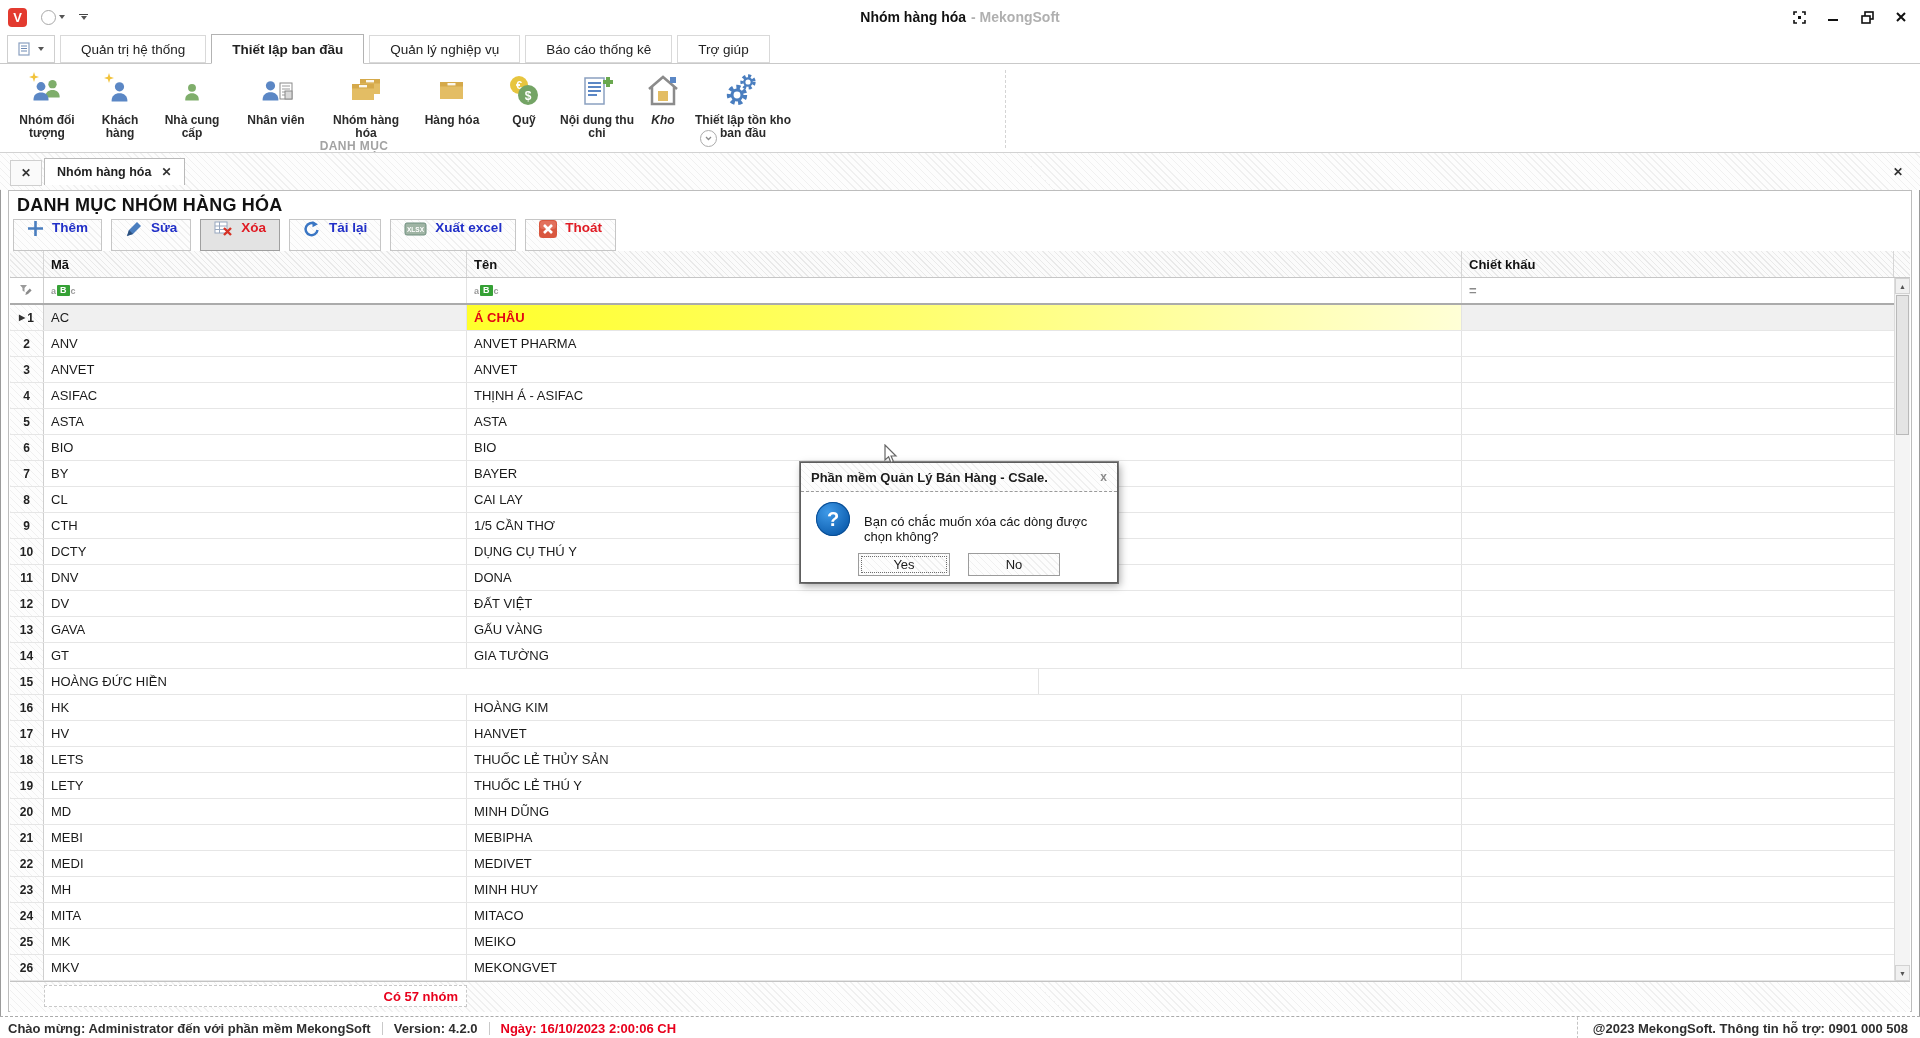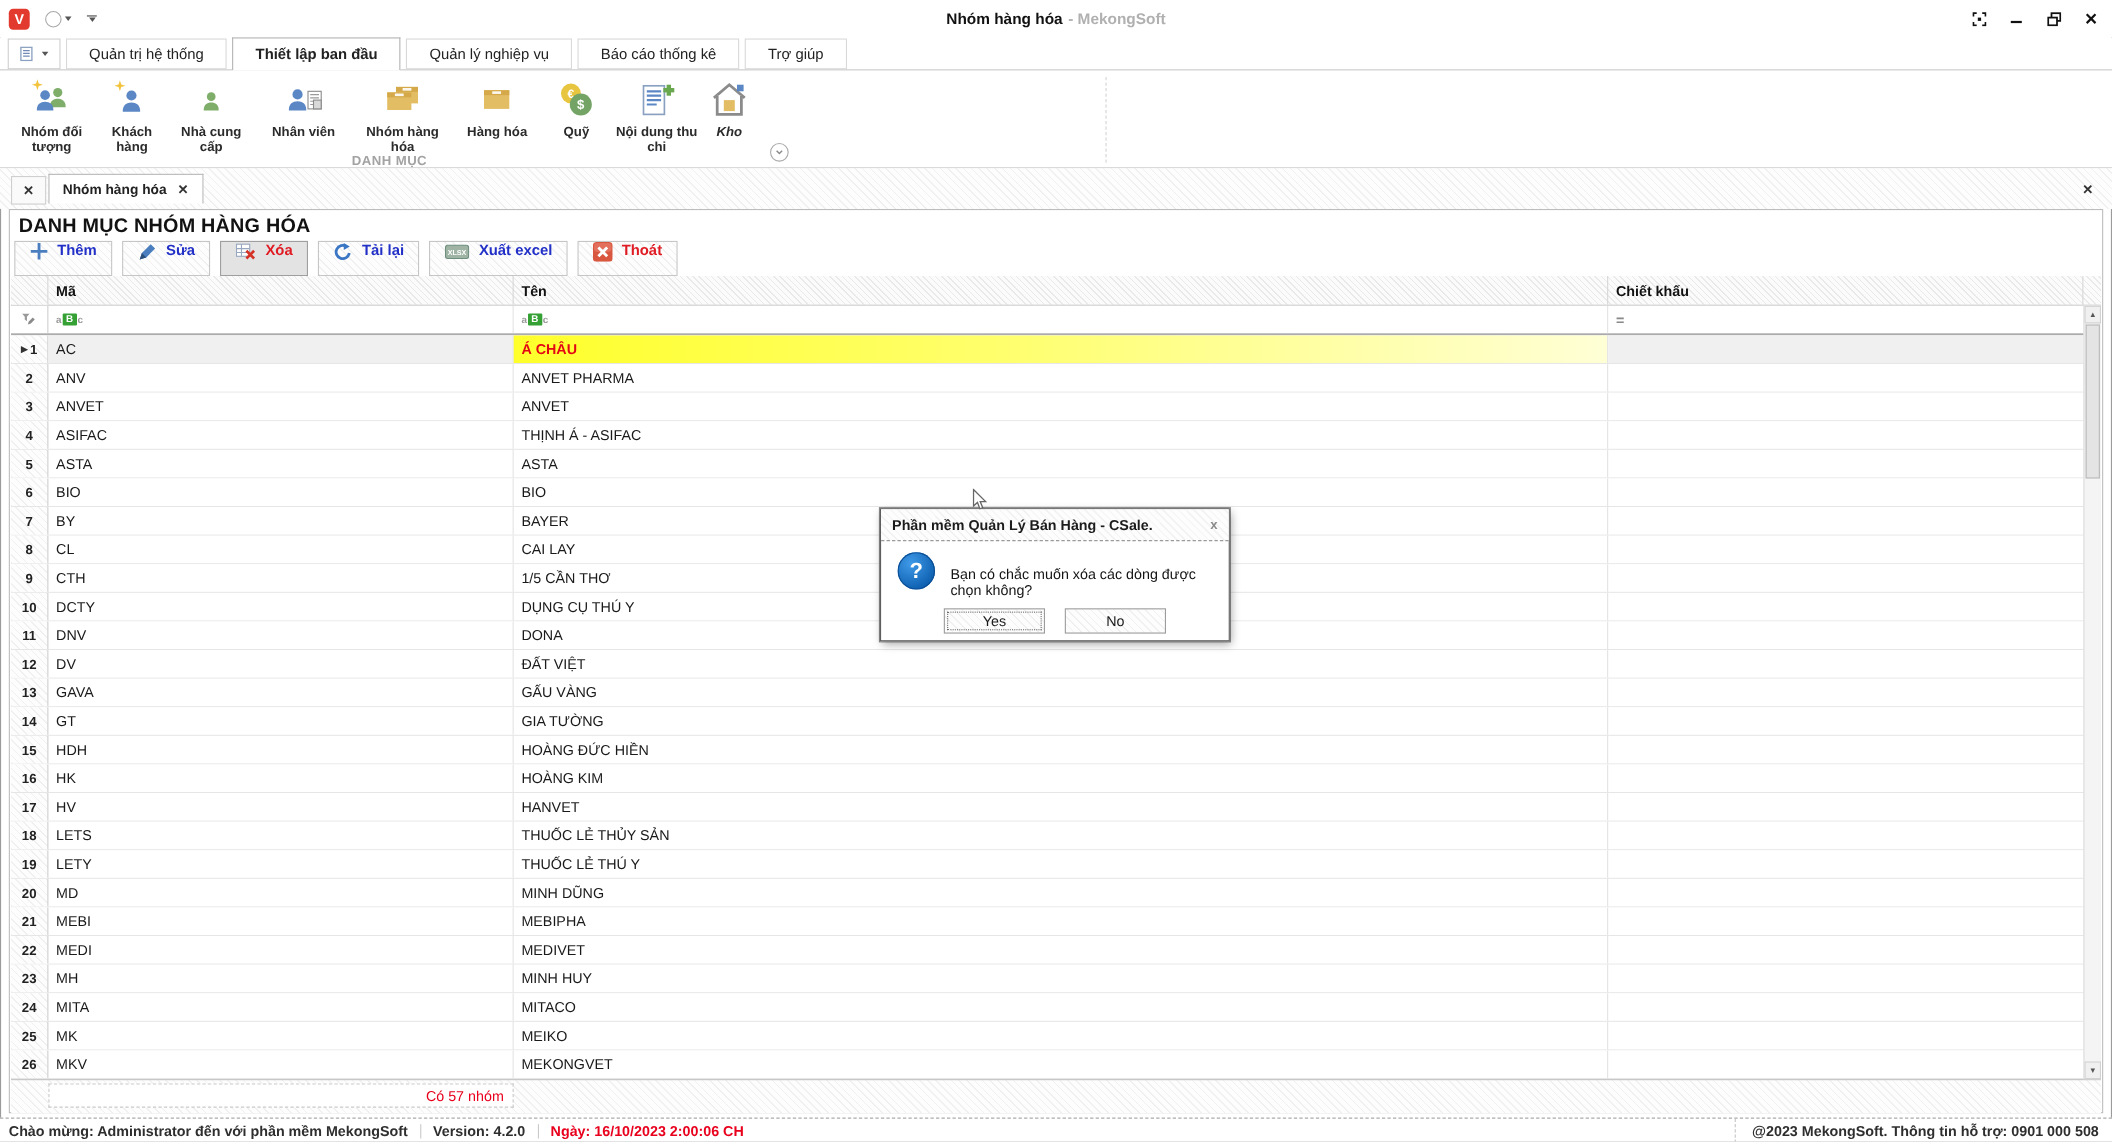--- a/index.html
+++ b/index.html
@@ -81,21 +81,21 @@
   .g-filter{height:27px;background:#fff;border-bottom:2px solid #ababab;}
   .g-data .g-row{height:26px;border-bottom:1px solid #e6e6e6;background:#fff;}
   .rowhdr{font-weight:bold;font-size:12px;color:#222;border-right:1px solid #cfcfcf;}
   .sel-gray{background:#f0f0f0;}
   .sel-yellow{background:linear-gradient(90deg,#ffff2b 0%,#ffff6e 45%,#ffffd6 100%);
               color:#e30613;font-weight:bold;}
   .foc-arrow{font-size:8px;margin-right:2px;color:#333;}
   .g-footer{height:30px;border-top:1px solid #c3c3c3;position:relative;}
   .f-cell{position:absolute;left:34px;top:3px;width:423px;height:22px;background:#fff;border:1px dashed #c9c9c9;
           display:flex;align-items:center;justify-content:flex-end;padding:0 8px;box-sizing:border-box;
-          color:#e8001c;font-weight:normal;font-size:13px;}
+          color:#e8001c;font-weight:bold;font-size:13px;}
   
   .abc{display:flex;align-items:center;gap:1px;font-weight:bold;}
   .abc .s{font-size:9px;color:#9a9a9a;}
   .abc .b{font-size:9px;background:#35a135;color:#fff;padding:0 3px;line-height:11px;border-radius:1px;}
   .eq{color:#8a8a8a;font-weight:bold;font-size:13px;}
   
   .vscroll{position:absolute;right:0;top:27px;bottom:30px;width:16px;background:#f4f4f4;border-left:1px solid #dcdcdc;box-sizing:border-box;}
   .sb-btn{position:absolute;left:0;width:15px;height:16px;background:#f0f0f0;border:1px solid #d2d2d2;box-sizing:border-box;
           display:flex;align-items:center;justify-content:center;font-size:7px;color:#555;}
   .sb-thumb{position:absolute;left:1px;top:17px;width:13px;height:140px;background:#e4e4e4;border:1px solid #b9b9b9;box-sizing:border-box;}
@@ -304,20 +304,35 @@
             <div class="ric">
               <svg width="40" height="40" viewBox="0 0 40 40">
                 <path d="M6 18L20 6l14 12" fill="none" stroke="#8b8b8b" stroke-width="2.5"></path>
                 <path d="M9 16v17h22V16" fill="#fff" stroke="#8b8b8b" stroke-width="2.5"></path>
                 <rect x="15" y="20" width="10" height="10" fill="#e3bd64"></rect>
                 <rect x="27" y="6" width="6" height="6" fill="#5b87c5"></rect>
               </svg>
             </div>
             <div class="rlb" style="width: 42px; font-style: italic;">Kho</div>
           </div>
+          <div class="ritem">
+            <div class="ric">
+              <svg width="40" height="40" viewBox="0 0 40 40">
+                <g transform="translate(25,11)">
+                  <circle r="6" fill="none" stroke="#4a7ebf" stroke-width="3.3000000000000003" stroke-dasharray="3 2.52"></circle>
+                  <circle r="3.7199999999999998" fill="none" stroke="#4a7ebf" stroke-width="2.2800000000000002"></circle>
+                </g>
+                <g transform="translate(14,24)">
+                  <circle r="8" fill="none" stroke="#4a7ebf" stroke-width="4.4" stroke-dasharray="4 3.36"></circle>
+                  <circle r="4.96" fill="none" stroke="#4a7ebf" stroke-width="3.04"></circle>
+                </g>
+              </svg>
+            </div>
+            <div class="rlb" style="width: 102px;">Thiết lập tồn kho ban đầu</div>
+          </div>
         </div>
       <div class="collapse-circle">
         <svg width="7" height="5" viewBox="0 0 7 5">
             <path d="M1 1l2.5 2.5L6 1" fill="none" stroke="#8a8a8a" stroke-width="1.3"></path>
           </svg>
       </div>
       <div class="group-caption">DANH MỤC</div>
       <div class="group-sep"></div>
     </div>
   </div>
@@ -508,21 +523,20 @@
             <div class="gc c3"></div>
           </div>
           <div class="g-row">
             <div class="gc c0 rowhdr hatch">14</div>
             <div class="gc c1">GT</div>
             <div class="gc c2">GIA TƯỜNG</div>
             <div class="gc c3"></div>
           </div>
           <div class="g-row">
             <div class="gc c0 rowhdr hatch">15</div>
-            <div class="gc c1">HDH</div>
             <div class="gc c2">HOÀNG ĐỨC HIỀN</div>
             <div class="gc c3"></div>
           </div>
           <div class="g-row">
             <div class="gc c0 rowhdr hatch">16</div>
             <div class="gc c1">HK</div>
             <div class="gc c2">HOÀNG KIM</div>
             <div class="gc c3"></div>
           </div>
           <div class="g-row">

